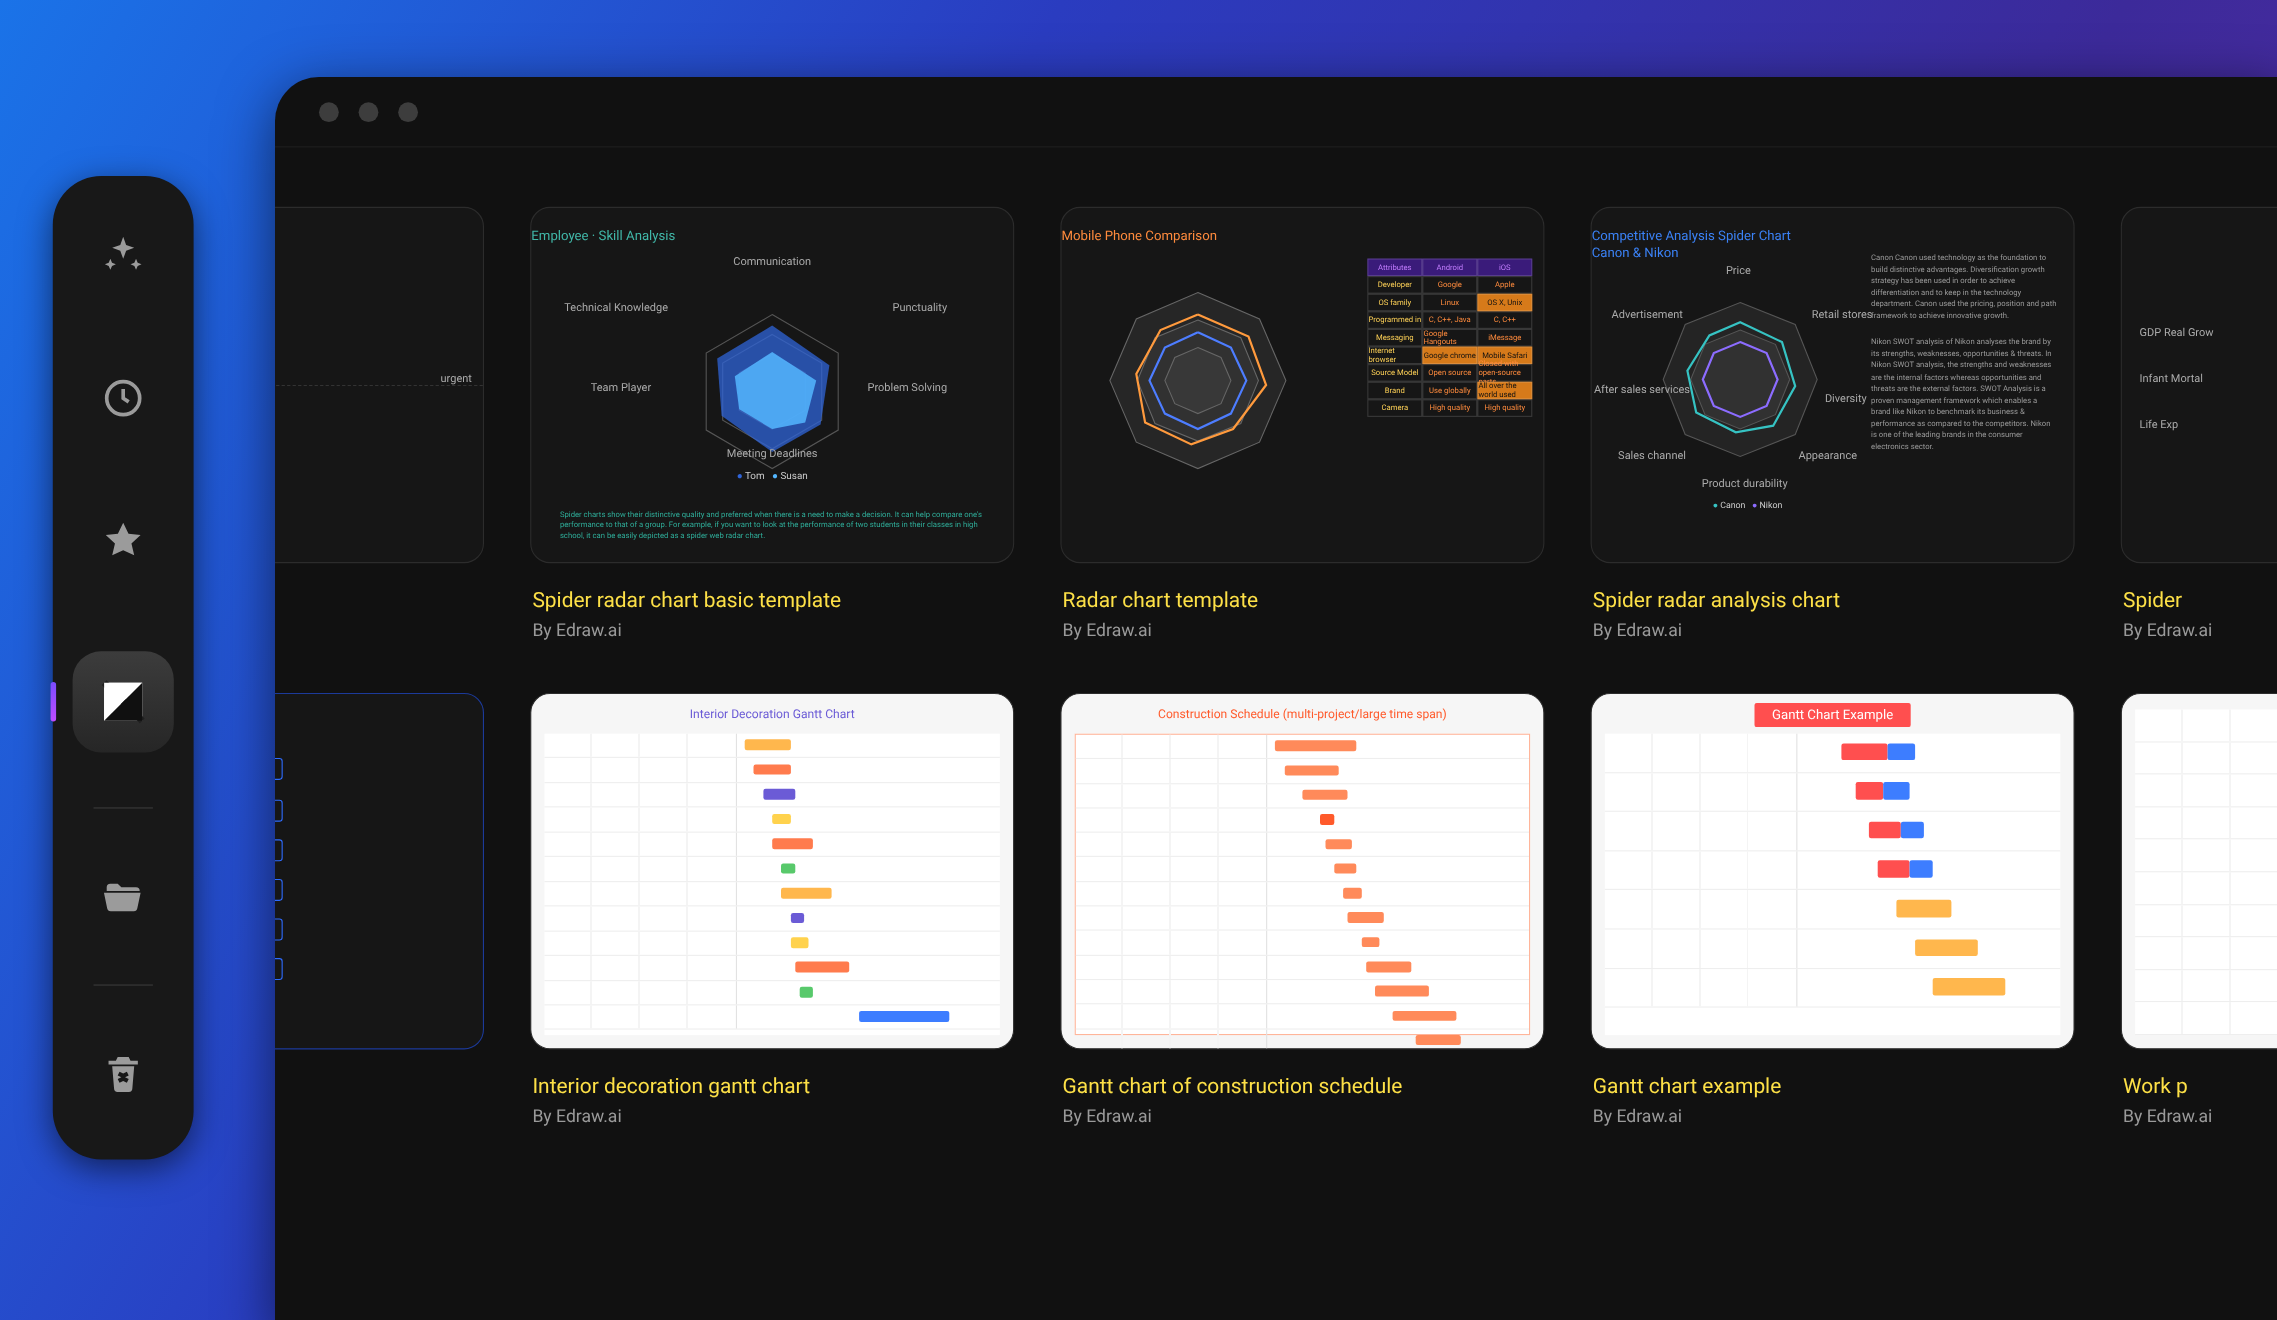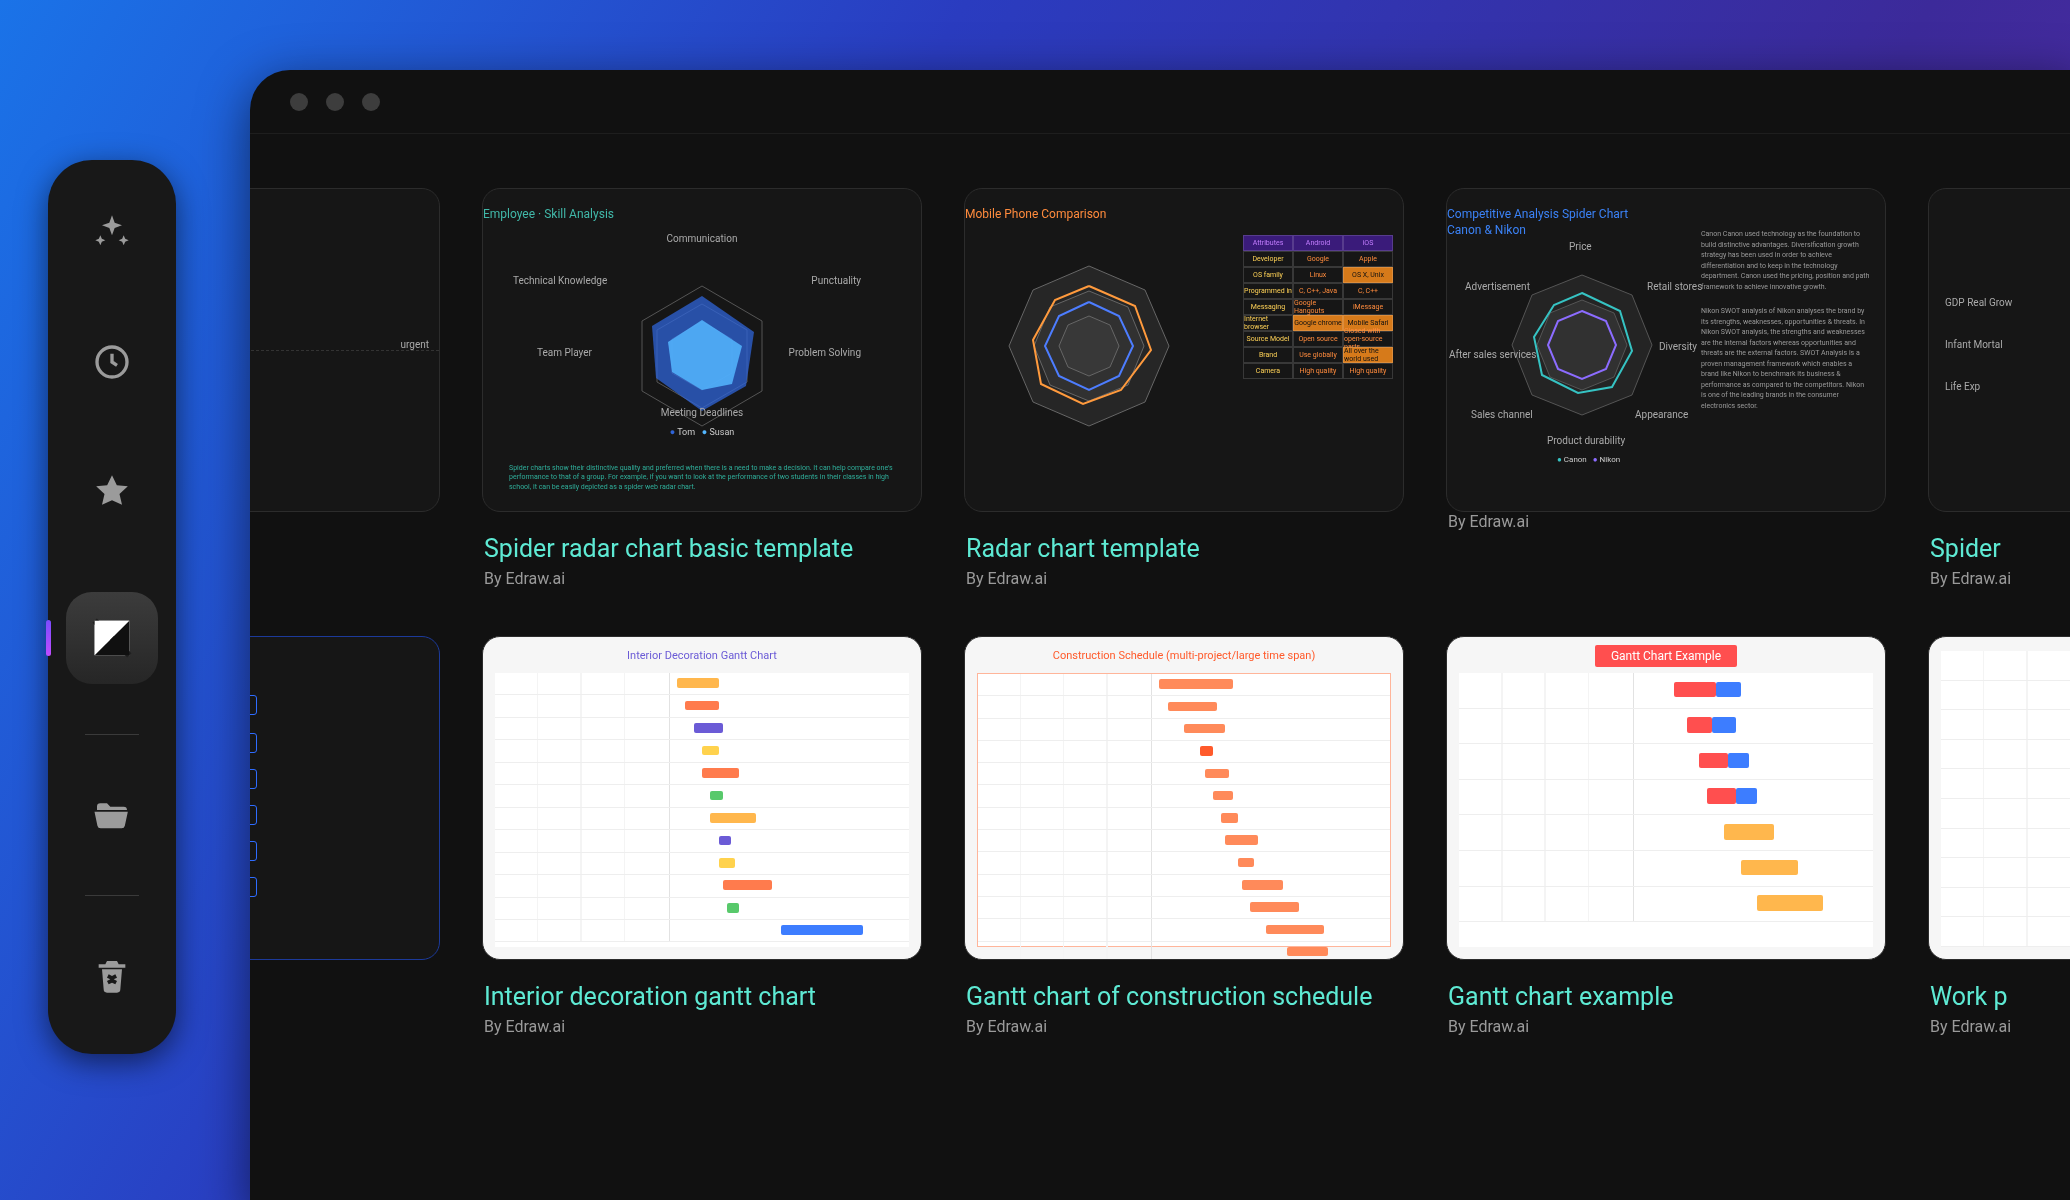--- a/index.html
+++ b/index.html
@@ -89,21 +89,21 @@
   .card { width: 440px; flex:0 0 440px; }
   .thumb {
     width:100%; height:324px;
     background:#161616;
     border:1px solid #2c2c2c;
     border-radius:18px;
     overflow:hidden;
     position:relative;
   }
   .thumb.light { background:#f6f6f6; }
-  .card-title { color:#5eead4; font-size:25px; margin:22px 0 6px 2px; font-weight:400;}
+  .card-title { color:#fde047; font-size:19px; margin:22px 0 6px 2px; font-weight:400;}
   .card-author{ color:#9a9a9a; font-size:16px; margin-left:2px;}
 
   
   .thumb .label{position:absolute;font-size:10px;color:#aaa;}
   
   .radar-shell{position:absolute;left:50%;top:52%;transform:translate(-50%,-50%);}
   .radar-title{position:absolute;left:0;right:0;top:18px;font-size:12px;}
   .mini-table{position:absolute;right:10px;top:46px;bottom:30px;width:150px;font-size:7px;}
   .mini-table .r{display:flex;height:16px;}
   .mini-table .c{flex:1;border:1px solid rgba(255,255,255,.15);display:flex;align-items:center;justify-content:center;}
@@ -291,35 +291,36 @@
           <svg style="position:absolute;left:40px;top:66px;" width="190" height="180" viewBox="-95 -90 190 180">
             <g stroke="#555" fill="#dcdcdc" fill-opacity=".07">
               <polygon points="0,-70 50,-50 70,0 50,50 0,70 -50,50 -70,0 -50,-50"></polygon>
               <polygon points="0,-45 32,-32 45,0 32,32 0,45 -32,32 -45,0 -32,-32"></polygon>
             </g>
             <polygon points="0,-52 38,-34 50,6 30,42 -4,48 -40,30 -48,-8 -28,-40" fill="none" stroke="#36c3c3" stroke-width="2"></polygon>
             <polygon points="0,-34 24,-24 34,0 24,24 0,34 -24,24 -34,0 -24,-24" fill="none" stroke="#8c6cff" stroke-width="2"></polygon>
           </svg>
           <span class="label" style="left:122px;top:52px;">Price</span>
           <span class="label" style="left:200px;top:92px;">Retail stores</span>
-          <span class="label" style="left:212px;top:152px;">Diversity</span>
+          <span class="label" style="left:212px;top:168px;">Diversity</span>
           <span class="label" style="left:188px;top:220px;">Appearance</span>
           <span class="label" style="left:100px;top:246px;">Product durability</span>
           <span class="label" style="left:24px;top:220px;">Sales channel</span>
           <span class="label" style="left:2px;top:160px;">After sales services</span>
           <span class="label" style="left:18px;top:92px;">Advertisement</span>
           <div class="mini-para">
             <p>Canon  Canon used technology as the foundation to build distinctive advantages. Diversification growth strategy has been used in order to achieve differentiation and to keep in the technology department. Canon used the pricing, position and path framework to achieve innovative growth.</p>
             <p>Nikon  SWOT analysis of Nikon analyses the brand by its strengths, weaknesses, opportunities &amp; threats. In Nikon SWOT analysis, the strengths and weaknesses are the internal factors whereas opportunities and threats are the external factors. SWOT Analysis is a proven management framework which enables a brand like Nikon to benchmark its business &amp; performance as compared to the competitors. Nikon is one of the leading brands in the consumer electronics sector.</p>
           </div>
           <div style="position:absolute;left:110px;top:266px;font-size:8px;color:#ccc;">
             <span style="color:#36c3c3;">●</span> <span>Canon</span>&nbsp;&nbsp;
             <span style="color:#8c6cff;">●</span> <span>Nikon</span>
           </div>
         </div>
+        <div class="card-title">Spider radar analysis chart</div>
         <div class="card-author"><span>By </span><span>Edraw.ai</span></div>
       </div>
 
       <div class="card">
         <div class="thumb">
           <span class="label" style="left:16px;top:108px;">GDP Real Grow</span>
           <span class="label" style="left:16px;top:150px;text-align:right;">Infant Mortal</span>
           <span class="label" style="left:16px;top:192px;">Life Exp</span>
         </div>
         <div class="card-title">Spider</div>

